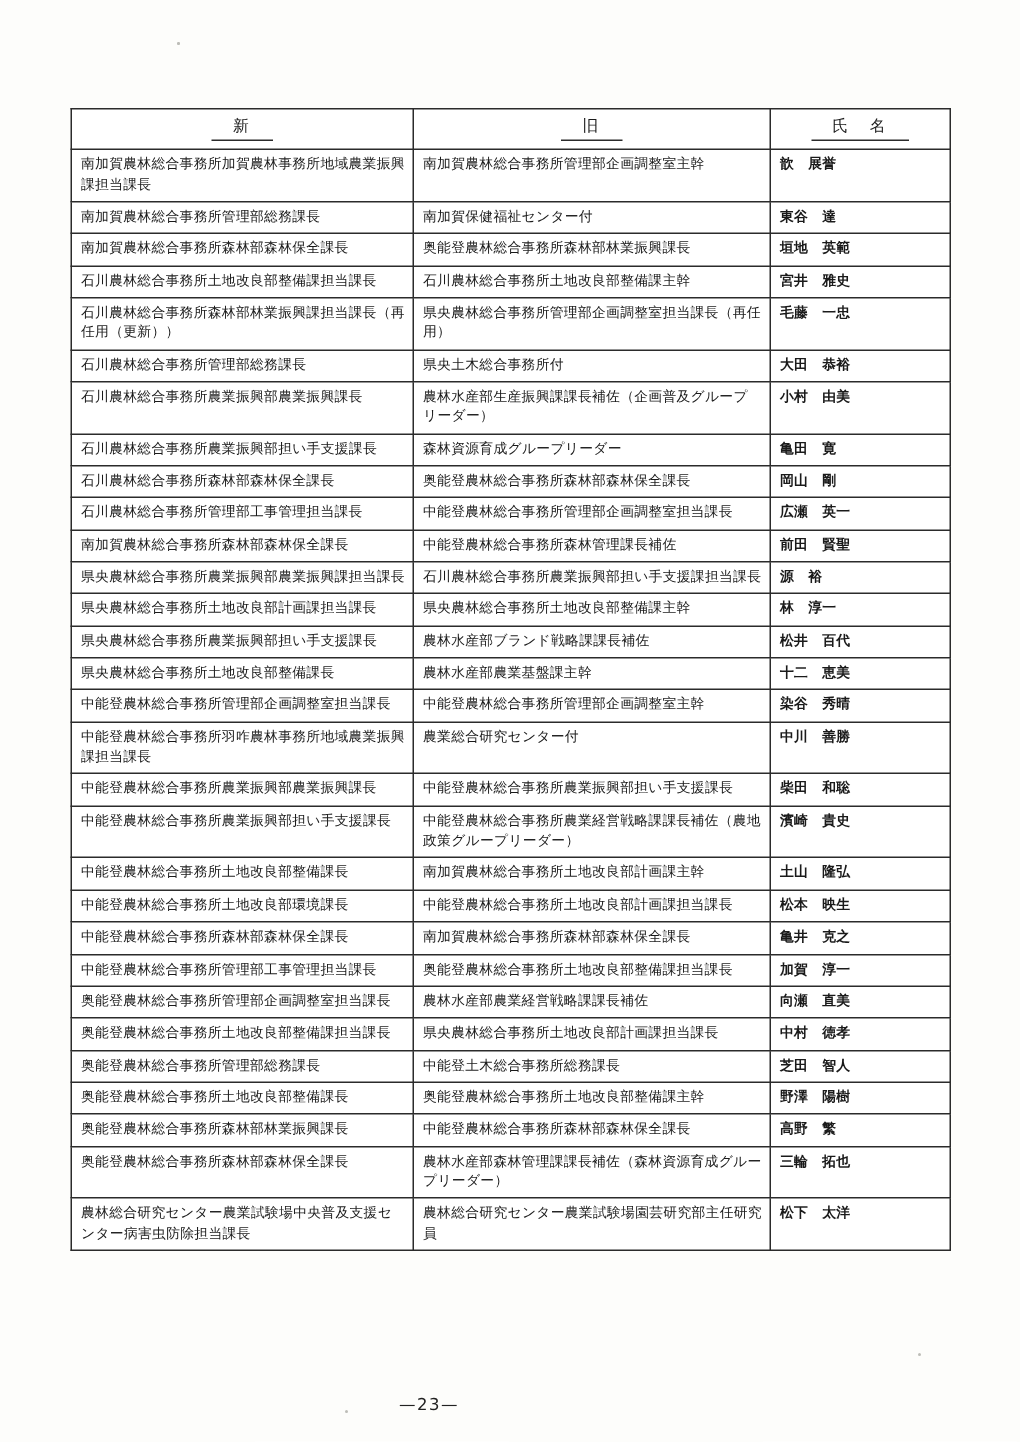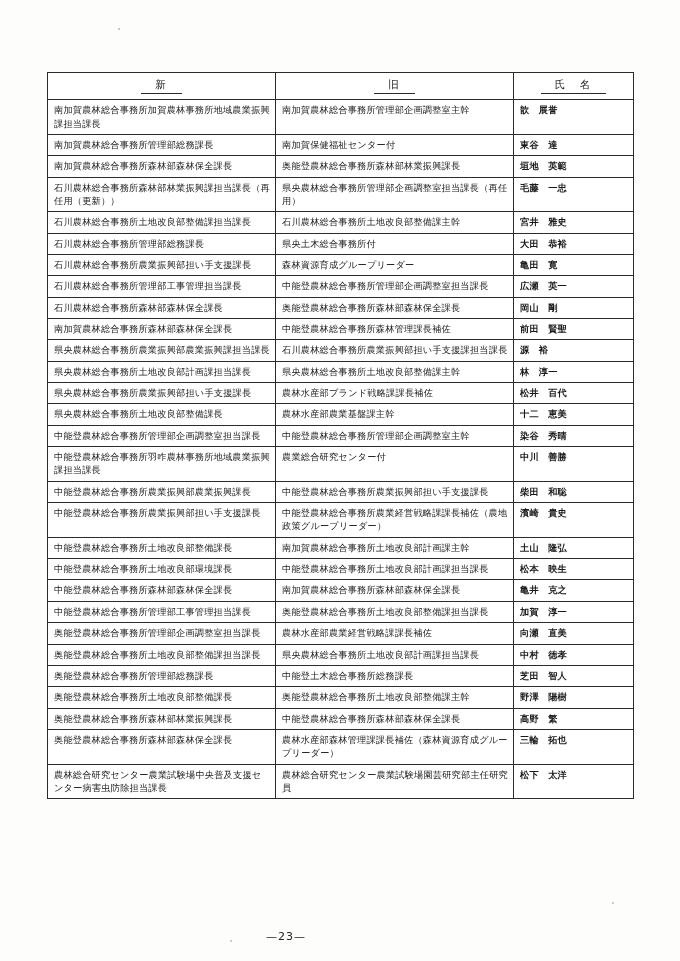--- a/index.html
+++ b/index.html
@@ -120,50 +120,55 @@
             <td class="cell-new">南加賀農林総合事務所管理部総務課長</td>
             <td class="cell-old">南加賀保健福祉センター付</td>
             <td class="cell-name">東谷　達</td>
           </tr>
           <tr>
             <td class="cell-new">南加賀農林総合事務所森林部森林保全課長</td>
             <td class="cell-old">奥能登農林総合事務所森林部林業振興課長</td>
             <td class="cell-name">垣地　英範</td>
           </tr>
           <tr>
+            <td class="cell-new">石川農林総合事務所土地改良部整備課担当課長</td>
+            <td class="cell-old">石川農林総合事務所土地改良部整備課主幹</td>
+            <td class="cell-name">宮井　雅史</td>
+          </tr>
+          <tr>
             <td class="cell-new">石川農林総合事務所森林部林業振興課担当課長（再任用（更新））</td>
             <td class="cell-old">県央農林総合事務所管理部企画調整室担当課長（再任用）</td>
             <td class="cell-name">毛藤　一忠</td>
           </tr>
           <tr>
-            <td class="cell-new">石川農林総合事務所土地改良部整備課担当課長</td>
-            <td class="cell-old">石川農林総合事務所土地改良部整備課主幹</td>
-            <td class="cell-name">宮井　雅史</td>
-          </tr>
-          <tr>
             <td class="cell-new">石川農林総合事務所管理部総務課長</td>
             <td class="cell-old">県央土木総合事務所付</td>
             <td class="cell-name">大田　恭裕</td>
           </tr>
           <tr>
+            <td class="cell-new">石川農林総合事務所農業振興部農業振興課長</td>
+            <td class="cell-old">農林水産部生産振興課課長補佐（企画普及グループリーダー）</td>
+            <td class="cell-name">小村　由美</td>
+          </tr>
+          <tr>
             <td class="cell-new">石川農林総合事務所農業振興部担い手支援課長</td>
             <td class="cell-old">森林資源育成グループリーダー</td>
             <td class="cell-name">亀田　寛</td>
           </tr>
           <tr>
+            <td class="cell-new">石川農林総合事務所森林部森林保全課長</td>
+            <td class="cell-old">奥能登農林総合事務所森林部森林保全課長</td>
+            <td class="cell-name">岡山　剛</td>
+          </tr>
+          <tr>
             <td class="cell-new">石川農林総合事務所管理部工事管理担当課長</td>
             <td class="cell-old">中能登農林総合事務所管理部企画調整室担当課長</td>
             <td class="cell-name">広瀬　英一</td>
           </tr>
           <tr>
-            <td class="cell-new">石川農林総合事務所森林部森林保全課長</td>
-            <td class="cell-old">奥能登農林総合事務所森林部森林保全課長</td>
-            <td class="cell-name">岡山　剛</td>
-          </tr>
-          <tr>
             <td class="cell-new">南加賀農林総合事務所森林部森林保全課長</td>
             <td class="cell-old">中能登農林総合事務所森林管理課長補佐</td>
             <td class="cell-name">前田　賢聖</td>
           </tr>
           <tr>
             <td class="cell-new">県央農林総合事務所農業振興部農業振興課担当課長</td>
             <td class="cell-old">石川農林総合事務所農業振興部担い手支援課担当課長</td>
             <td class="cell-name">源　裕</td>
           </tr>
           <tr>

